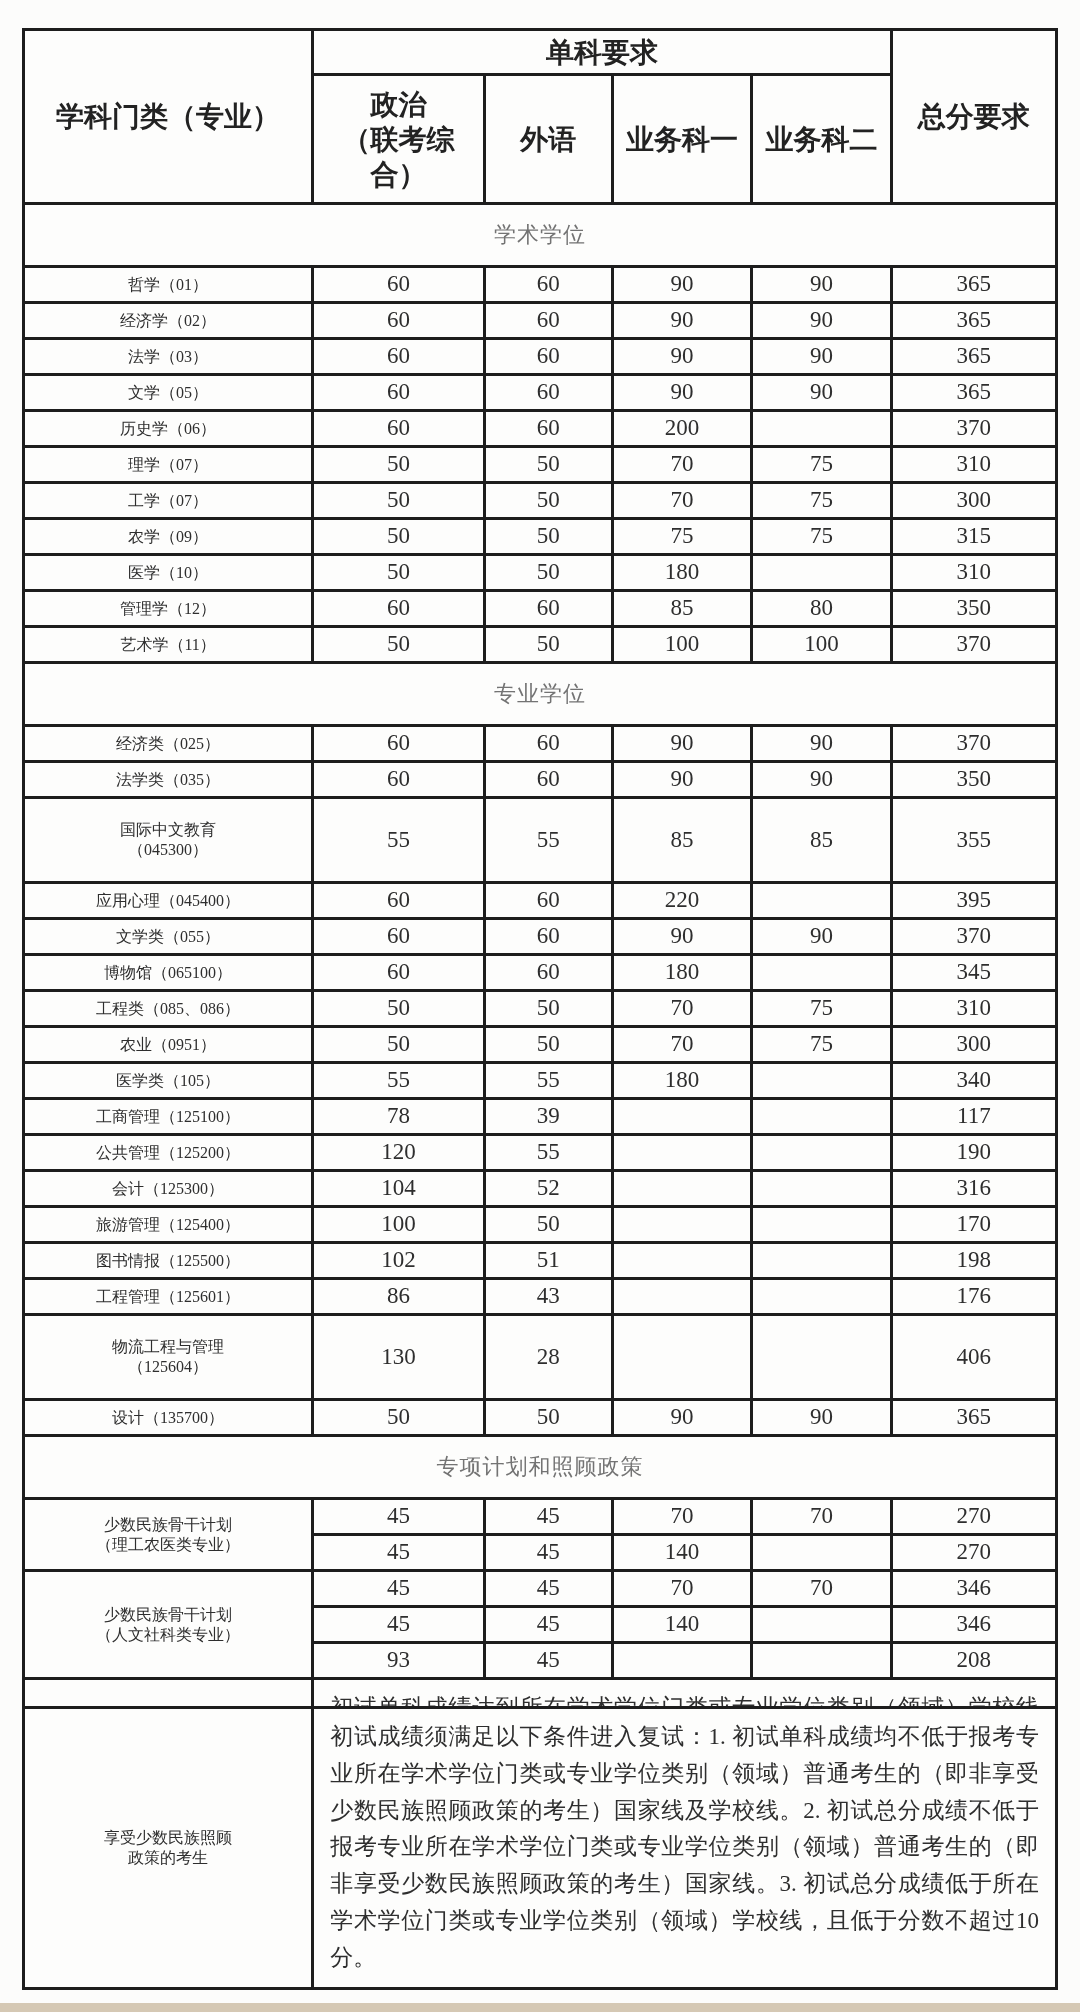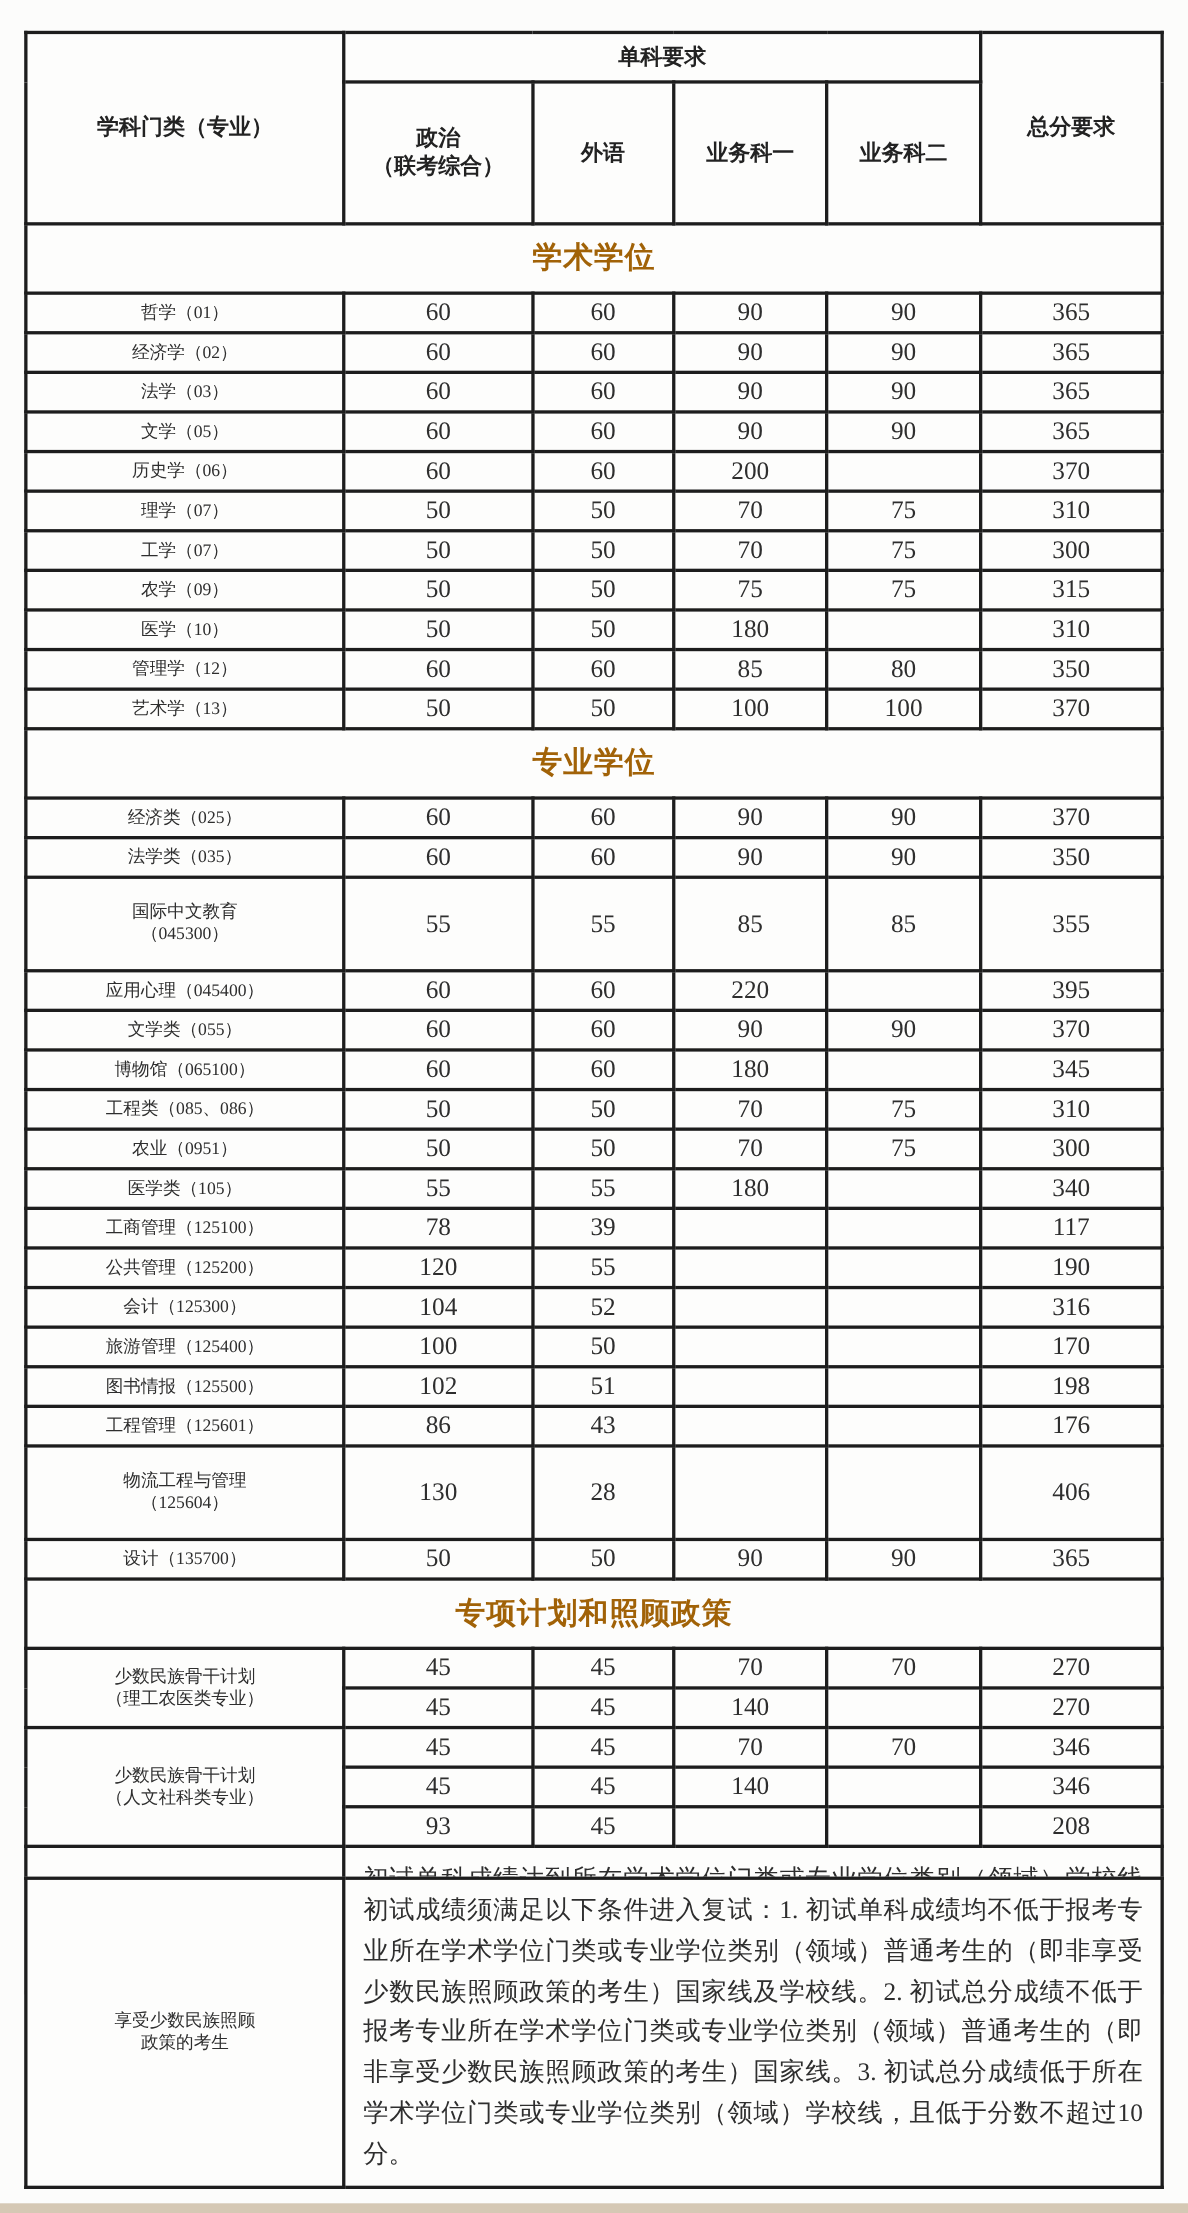--- a/index.html
+++ b/index.html
@@ -14,22 +14,22 @@
   #main-table { position:absolute; left:22px; top:28px; width:1036px; }
   #footer-table { position:absolute; left:22px; top:1706px; width:1036px; height:276px; }
   td {
     border:3px solid #1d1d1d;
     text-align:center; vertical-align:middle;
     font-size:23px; line-height:1.25;
     padding:2px 4px;
     white-space:pre-line;
     color:#2e2e2e;
   }
-  td.hdr { font-weight:bold; font-size:20px; color:#222; }
-  td.section-cell { font-weight:bold; font-size:27px; height:56px; letter-spacing:1px; color:#a16207; }
+  td.hdr { font-weight:bold; font-size:28px; color:#222; }
+  td.section-cell { font-weight:normal; font-size:22px; height:56px; letter-spacing:1px; color:#737373; }
   tr.data-row td { height:29px; }
   tr.tall-row td { height:78px; }
   td.label-cell { font-size:16px; }
   td.note-cell {
     text-align:left; font-size:23px; line-height:1.6;
     padding:10px 16px; white-space:normal;
     text-align:justify;
   }
   .bottom-strip {
     position:absolute; left:0; bottom:0; width:1080px; height:9px;
@@ -139,21 +139,21 @@
         </tr>
         <tr class="data-row">
           <td class="label-cell">管理学（12）</td>
           <td>60</td>
           <td>60</td>
           <td>85</td>
           <td>80</td>
           <td>350</td>
         </tr>
         <tr class="data-row">
-          <td class="label-cell">艺术学（13）</td>
+          <td class="label-cell">艺术学（11）</td>
           <td>50</td>
           <td>50</td>
           <td>100</td>
           <td>100</td>
           <td>370</td>
         </tr>
         <tr class="section-row">
           <td class="section-cell" colspan="6">专业学位</td>
         </tr>
         <tr class="data-row">

